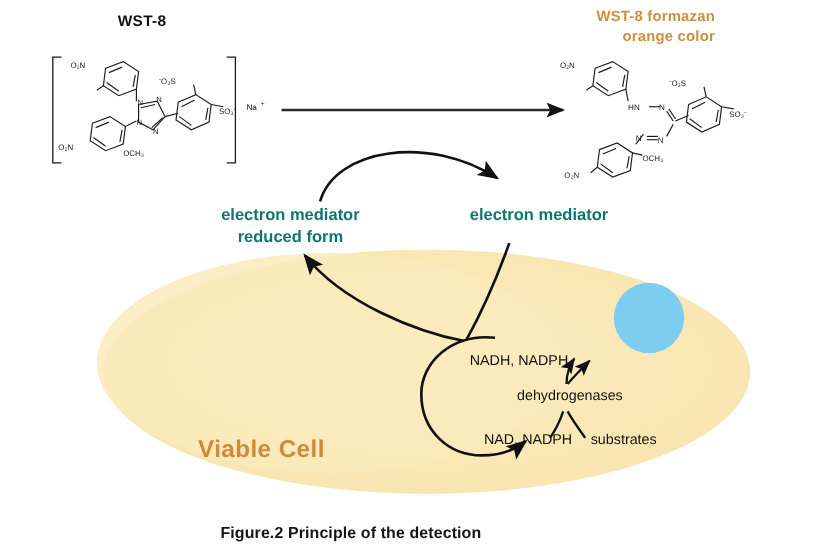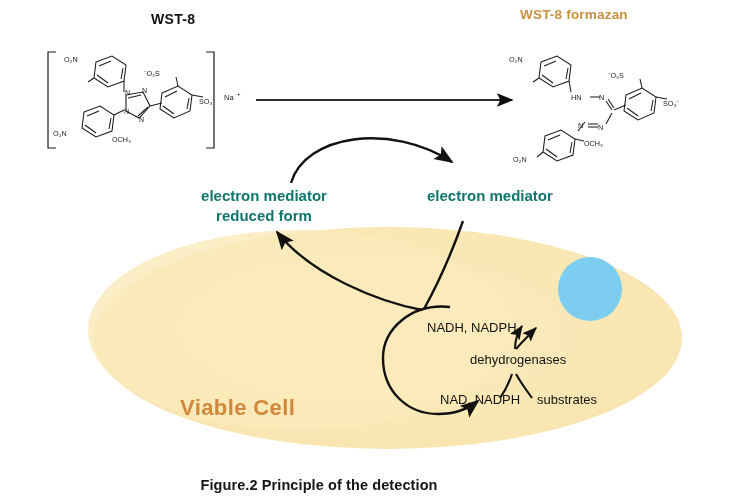--- a/index.html
+++ b/index.html
@@ -1,22 +1,22 @@
 <!DOCTYPE html>
 <html><head>
 <meta charset="utf-8">
 <style>
   html,body{margin:0;padding:0;background:#ffffff;}
   body{width:750px;height:500px;overflow:hidden;font-family:"Liberation Sans",sans-serif;}
   #stage{position:relative;width:750px;height:500px;background:#ffffff;}
   #svg-layer{position:absolute;left:0;top:0;width:750px;height:500px;}
 
   .lbl{position:absolute;color:#1a1a1a;font-family:"Liberation Sans",sans-serif;line-height:1.25;}
-  .ttl-black{font-size:14px;font-weight:700;letter-spacing:.3px;color:#111;margin-left:44px;}
-  .ttl-orange{font-size:13.5px;font-weight:700;letter-spacing:.2px;color:#c9913f;text-align:left;line-height:1.35;}
+  .ttl-black{font-size:14px;font-weight:700;letter-spacing:.3px;color:#111;}
+  .ttl-orange{font-size:13.5px;font-weight:700;letter-spacing:.2px;color:#c9913f;text-align:right;line-height:1.35;}
   .mediator{font-size:15px;font-weight:700;color:#0f766e;text-align:center;line-height:1.3;}
   .viable{font-size:22px;font-weight:700;color:#d2883c;letter-spacing:.4px;margin-top:40px;}
   .cyc{font-size:13px;font-weight:400;color:#121212;white-space:nowrap;}
   .caption{font-size:14.5px;font-weight:700;color:#151515;letter-spacing:.1px;}
   .chem{font-family:"Liberation Sans",sans-serif;fill:#1c1c1c;}
 </style>
 </head>
 <body>
 
 <div id="stage">
@@ -171,20 +171,21 @@
       <text x="599" y="100" font-size="7.4">N</text>
       <text x="578" y="128" font-size="7.4">N</text>
       <text x="598" y="130" font-size="7.4">N</text>
     </g>
   </svg>
 
   <div class="lbl ttl-black" style="left:107px; top:11px;">WST-8</div>
 
   <div class="lbl ttl-orange" style="left:520px; top:6px; width:130px;">
     <div>WST-8 formazan</div>
+    <div>orange color</div>
   </div>
 
   <div class="lbl mediator" style="left:196px; top:186px; width:136px;">
     <div>electron mediator</div>
     <div>reduced form</div>
   </div>
 
   <div class="lbl mediator" style="left:427px; top:186px; width:142px; text-align:left;">
     <div>electron mediator</div>
   </div>

